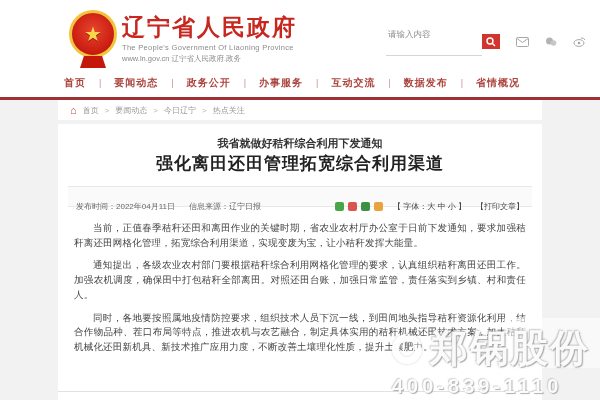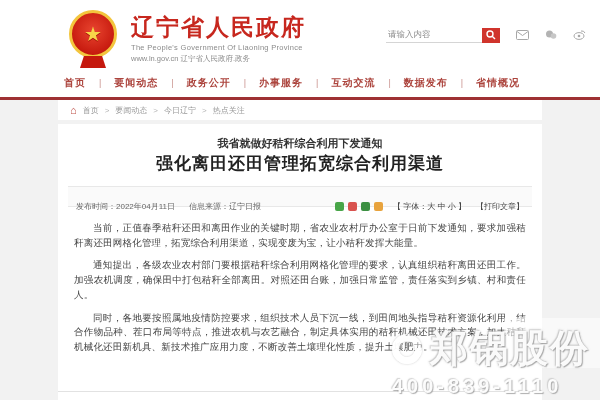--- a/index.html
+++ b/index.html
@@ -10,29 +10,29 @@
   
   .header { position:relative; width:600px; height:97px; background:#fff; }
   .brand { position:absolute; left:66px; top:8px; display:flex; align-items:center; }
   .emblem { position:relative; width:56px; height:62px; flex:0 0 56px; }
   .emblem-circle { position:absolute; left:3px; top:2px; width:48px; height:48px; border-radius:50%;
     background:radial-gradient(circle at 50% 42%, #e8452f 0%, #c5180d 75%); border:3px solid #f3c53d;
     display:flex; align-items:center; justify-content:center; }
   .emblem-star { color:#f8d549; font-size:20px; line-height:1; text-shadow:0 1px 0 #a01208; }
   .emblem-ribbon { position:absolute; left:14px; top:48px; width:26px; height:12px; background:#c5180d;
     clip-path:polygon(15% 0, 85% 0, 100% 100%, 0 100%); }
-  .brand-text { margin-left:9px; }
+  .brand-text { }
   .site-name { font-size:23px; font-weight:bold; color:#c7271e; letter-spacing:2px; line-height:1.15; }
   .site-en { font-size:7.5px; color:#8b8b8b; margin-top:3px; letter-spacing:.3px; }
   .site-url { font-size:7.5px; color:#8b8b8b; margin-top:2px; }
 
   .top-tools { position:absolute; right:14px; top:27px; display:flex; align-items:center; }
   .search { display:flex; align-items:center; }
   .search input { width:96px; border:none; border-bottom:1px solid #d5d5d5; font-size:8.5px; color:#555;
-    padding:2px 2px 3px; outline:none; background:transparent; }
+    padding:2px 2px 16px; outline:none; background:transparent; }
   .search input::placeholder { color:#8c8c8c; }
   .search-btn { width:18px; height:15px; background:#d0342c; border:none; display:flex;
     align-items:center; justify-content:center; cursor:pointer; }
   .tool-icon { display:inline-flex; margin-left:16px; opacity:.75; }
   .quick-links { display:flex; margin-left:14px; }
   .quick-links a { font-size:8px; color:#a05c55; text-decoration:none; margin-left:11px; }
 
   .nav { position:absolute; left:64px; bottom:7px; display:flex; align-items:center; }
   .nav-item { font-size:10px; color:#ac443d; text-decoration:none; font-weight:bold; letter-spacing:1px; }
   .nav-sep { color:#c9938e; font-size:9px; margin:0 13px; }

